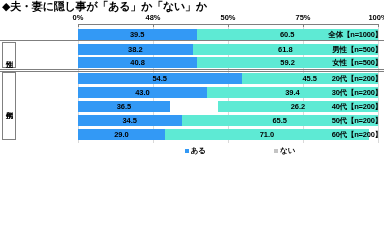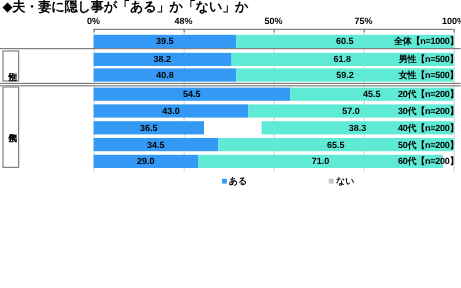--- a/index.html
+++ b/index.html
@@ -143,29 +143,29 @@
         </div>
         <div class="seg nai" style="width: 136.5px;">
           <span>45.5</span>
         </div>
       </div>
       <div class="row" style="top: 62px;">
         <div class="seg aru" style="width: 129px;">
           <span>43.0</span>
         </div>
         <div class="seg nai" style="width: 171px;">
-          <span>57.0</span>
+          <span>39.4</span>
         </div>
       </div>
       <div class="row" style="top: 76px; gap: 48px;">
         <div class="seg aru" style="width: 109.5px;">
           <span>36.5</span>
         </div>
         <div class="seg nai" style="width: 190.5px;">
-          <span>38.3</span>
+          <span>26.2</span>
         </div>
       </div>
       <div class="row" style="top: 90px;">
         <div class="seg aru" style="width: 103.5px;">
           <span>34.5</span>
         </div>
         <div class="seg nai" style="width: 196.5px;">
           <span>65.5</span>
         </div>
       </div>

